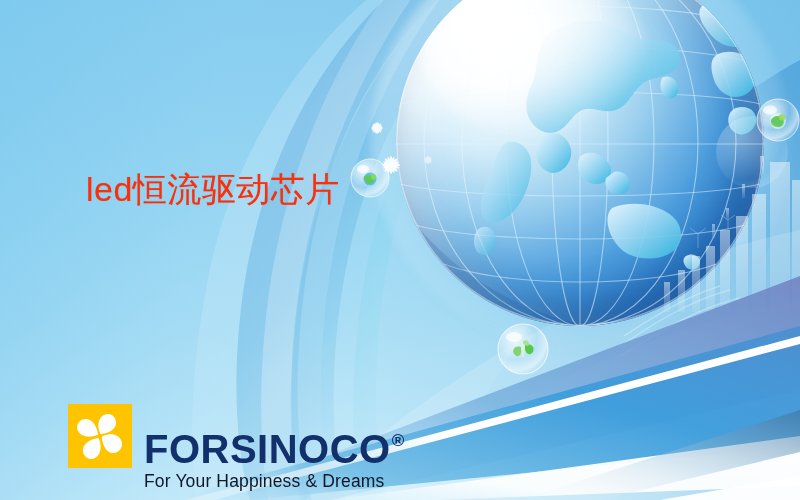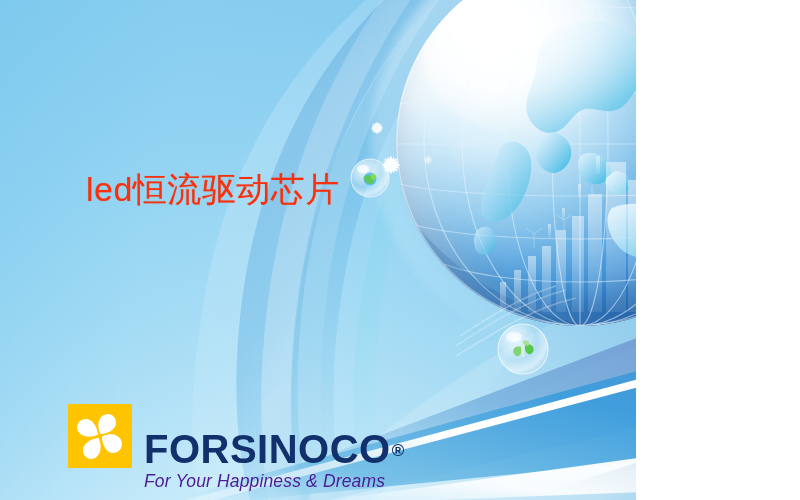--- a/index.html
+++ b/index.html
@@ -6,21 +6,21 @@
     margin: 0;
     padding: 0;
     background: #ffffff;
   }
   body {
     font-family: "Liberation Sans", sans-serif;
   }
 
   #stage {
     position: relative;
-    width: 636px;
+    width: 800px;
     height: 500px;
     overflow: hidden;
     background: #8ecef2;
   }
 
   
   .bg-base {
     position: absolute;
     inset: 0;
     background:
@@ -148,36 +148,35 @@
     width: 64px;
     height: 64px;
     background: #ffc400;
     flex: 0 0 auto;
     position: relative;
   }
   .logo-mark svg { display: block; }
   .logo-text { display: flex; flex-direction: column; line-height: 1; }
   .logo-word {
     display: flex;
-    align-items: center;
+    align-items: flex-start;
     color: #12306b;
     font-size: 40px;
     font-weight: bold;
     letter-spacing: 0.5px;
     font-family: "Liberation Sans", sans-serif;
     margin-top: 48px;
   }
   .logo-reg { font-size: 17px; line-height: 1; margin-top: 3px; margin-left: 1px; }
   .logo-tag {
-    color: #4c1d95;
+    color: #0f172a;
     font-size: 17.5px;
     letter-spacing: 0.15px;
     margin-top: 4px;
     font-family: "Liberation Sans", sans-serif;
-    font-style: italic;
   }
 </style>
 </head>
 <body>
 
 <div id="stage">
 
   <div class="bg-base"></div>
   <div class="bg-side-tint"></div>
 

